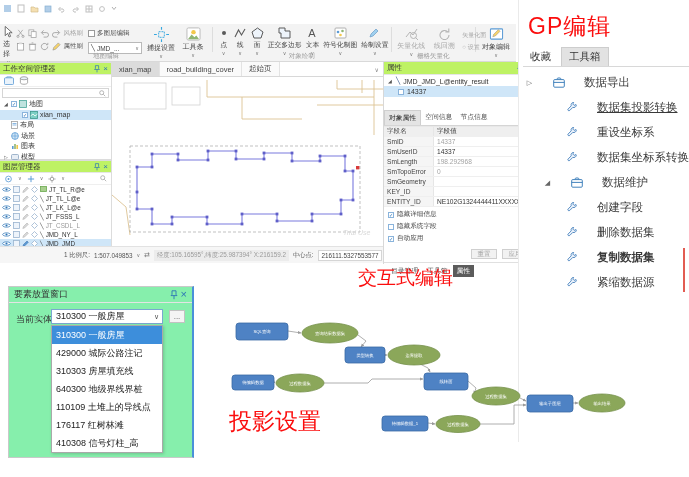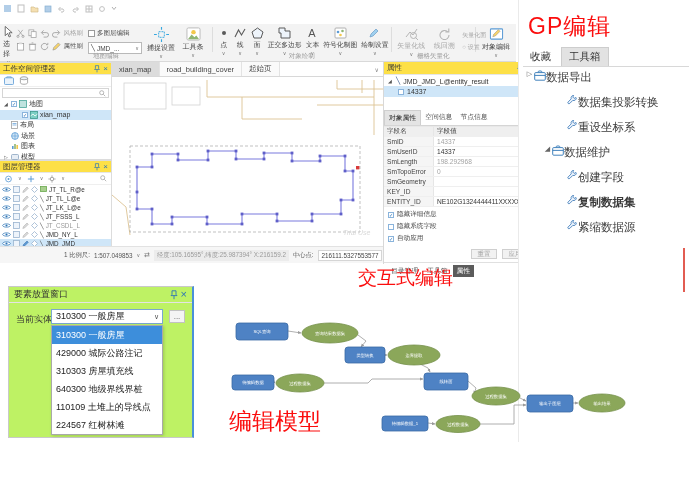--- a/index.html
+++ b/index.html
@@ -27,21 +27,21 @@
   .combo .cline{color:#444}
   .big-btn{display:flex;flex-direction:column;align-items:center;gap:1px;font-size:7px;color:#444;margin:1px 3px;min-width:26px;white-space:nowrap}
   .big-btn.disabled{color:#a9a9a9}
   .items-row{display:flex;align-items:flex-start}
   .draw-item{display:flex;flex-direction:column;align-items:center;gap:1px;font-size:6.8px;color:#444;margin:1px 2px;white-space:nowrap}
   .mini-col{display:flex;flex-direction:column;gap:3px;font-size:6px;color:#a9a9a9;margin:5px 2px;white-space:nowrap}
   
   .side-panel{position:absolute;background:#fff;border:1px solid #dcdcdc;border-left:none}
   #ws-panel{left:0;top:62px;width:112px;height:98px}
   #layer-panel{left:0;top:160px;width:112px;height:86px}
-  .p-title{height:12px;display:flex;align-items:center;padding:0 3px;font-size:7.5px;color:#333;border-bottom:1px solid #e6e6e6;background:#fde047;white-space:nowrap}
+  .p-title{height:12px;display:flex;align-items:center;padding:0 3px;font-size:7.5px;color:#333;border-bottom:1px solid #e6e6e6;background:#bef264;white-space:nowrap}
   .p-title .sp{flex:1}
   .xbtn{color:#2e75b6;font-size:8px;margin-left:3px;line-height:1}
   .ws-toolbar{height:12px;display:flex;gap:5px;align-items:center;padding:0 4px;border-bottom:1px solid #efefef}
   .ws-search{height:10px;margin:1px 2px;border:1px solid #d5d5d5;display:flex;align-items:center;justify-content:flex-end;padding-right:2px}
   .tree-row{height:10.5px;display:flex;align-items:center;font-size:7px;color:#333;padding-left:3px;gap:2px;white-space:nowrap}
   .tree-row.sel{background:#cfe6f8}
   .arrow{font-size:5px;color:#555;width:6px;text-align:center;flex:none}
   .mini-cbx{width:6px;height:6px;border:1px solid #8ab4dc;background:#fff;font-size:5px;color:#2e75b6;line-height:5px;text-align:center;flex:none}
   .layer-row{height:9px;display:flex;align-items:center;gap:2px;font-size:6.3px;color:#333;padding-left:2px;white-space:nowrap}
   .layer-row.sel{background:#cfe6f8}
@@ -83,24 +83,24 @@
   .pp-dock{display:flex;gap:1px;padding:2px 3px;border-top:1px solid #e0e0e0;font-size:6.8px;color:#555}
   .dtab{padding:1px 4px}
   .dtab.active{background:#5b5b5b;color:#fff}
   
   #gp-panel{position:absolute;left:518px;top:0;width:171px;height:442px;background:#fff;border-left:1px solid #eaeaea}
   #gp-title{margin:11px 0 0 9px;font-size:23px;color:#fb0d0d;letter-spacing:1px}
   .gp-tabs{display:flex;align-items:flex-end;gap:3px;margin:5px 0 0 4px;border-bottom:1px solid #d8d8d8;font-size:10.5px;color:#333}
   .gp-tab{padding:2px 7px;white-space:nowrap}
   .gp-tab.active{background:#e2e2e2;border:1px solid #cdcdcd;border-bottom:none}
   .gp-tree{margin-top:3px}
-  .gp-row{height:25px;display:flex;align-items:flex-start;gap:0;font-size:11.5px;color:#3a3a3a;white-space:nowrap}
+  .gp-row{height:25px;display:flex;align-items:center;gap:19px;font-size:11.5px;color:#3a3a3a;white-space:nowrap}
   .gp-arrow{font-size:7px;color:#666;width:9px;text-align:center;flex:none}
   
-  #feat-win{position:absolute;left:8px;top:286px;width:186px;height:152px;background:#bef264;border:1px solid #c9c9c9;border-right:2px solid #4a90d9;z-index:6}
+  #feat-win{position:absolute;left:8px;top:286px;width:186px;height:172px;background:#86efac;border:1px solid #c9c9c9;border-right:2px solid #4a90d9;z-index:6}
   .fw-title{height:16px;display:flex;align-items:center;padding:0 5px;font-size:9px;color:#333;border-bottom:1px solid #e4e4e4}
   .fw-title .sp{flex:1}
   .fw-body{position:relative;height:154px}
   .fw-label{position:absolute;left:7px;top:10px;font-size:9px;color:#333;white-space:nowrap}
   .fw-combo{position:absolute;left:42px;top:6px;width:112px;height:15px;border:1px solid #7aa7d0;display:flex;align-items:center;font-size:9px;padding-left:4px;color:#222;background:#fff;white-space:nowrap}
   .chev2{margin-left:auto;margin-right:3px;font-size:7px;color:#555}
   .fw-more{position:absolute;left:160px;top:7px;width:16px;height:13px;border:1px solid #c2c2c2;background:#f4f4f4;font-size:8px;display:flex;align-items:center;justify-content:center;color:#555}
   .fw-list{position:absolute;left:42px;top:22px;width:112px;border:1px solid #a9a9a9;background:#fff;box-shadow:1px 1px 3px rgba(0,0,0,.18)}
   .fw-item{height:18px;display:flex;align-items:center;padding-left:4px;font-size:9px;color:#222;white-space:nowrap}
   .fw-item.sel{background:#3d8edb;color:#fff}
@@ -883,54 +883,70 @@
           <span class="gp-arrow">▷</span>
           <span class="ic">
             <svg width="12" height="11" viewBox="0 0 12 11">
               <path d="M4.2 2.6V1.8c0-.4.3-.8.8-.8h2c.5 0 .8.4.8.8v.8" fill="none" stroke="#2e75b6" stroke-width="0.9"></path>
               <rect x="0.7" y="2.6" width="10.6" height="7.6" rx="1" fill="#fff" stroke="#2e75b6" stroke-width="0.9"></rect>
               <path d="M0.7 5.4h10.6" stroke="#2e75b6" stroke-width="0.9"></path>
             </svg>
           </span>
           <span>数据导出</span>
         </div>
-        <div class="gp-row" style="padding-left: 48px;">
+        <div class="gp-row" style="padding-left: 48px; text-decoration: underline;">
           <span class="ic">
             <svg width="11" height="11" viewBox="0 0 12 12">
               <path d="M10.2 3.2a2.9 2.9 0 0 1-3.9 2.7L3 9.2a1.2 1.2 0 0 1-1.7-1.7L4.6 4.2a2.9 2.9 0 0 1 2.7-3.9L6.3 2.2l1.5 1.5 1.9-1z" fill="#eaf2fb" stroke="#3b79b8" stroke-width="0.9" stroke-linejoin="round"></path>
             </svg>
           </span>
           <span>数据集投影转换</span>
         </div>
         <div class="gp-row" style="padding-left: 48px;">
           <span class="ic">
             <svg width="11" height="11" viewBox="0 0 12 12">
               <path d="M10.2 3.2a2.9 2.9 0 0 1-3.9 2.7L3 9.2a1.2 1.2 0 0 1-1.7-1.7L4.6 4.2a2.9 2.9 0 0 1 2.7-3.9L6.3 2.2l1.5 1.5 1.9-1z" fill="#eaf2fb" stroke="#3b79b8" stroke-width="0.9" stroke-linejoin="round"></path>
             </svg>
           </span>
           <span>重设坐标系</span>
+        </div>
+        <div class="gp-row" style="padding-left: 48px;">
+          <span class="ic">
+            <svg width="11" height="11" viewBox="0 0 12 12">
+              <path d="M10.2 3.2a2.9 2.9 0 0 1-3.9 2.7L3 9.2a1.2 1.2 0 0 1-1.7-1.7L4.6 4.2a2.9 2.9 0 0 1 2.7-3.9L6.3 2.2l1.5 1.5 1.9-1z" fill="#eaf2fb" stroke="#3b79b8" stroke-width="0.9" stroke-linejoin="round"></path>
+            </svg>
+          </span>
+          <span>数据集坐标系转换</span>
         </div>
         <div class="gp-row" style="padding-left: 24px;">
           <span class="gp-arrow">◢</span>
           <span class="ic">
             <svg width="12" height="11" viewBox="0 0 12 11">
               <path d="M4.2 2.6V1.8c0-.4.3-.8.8-.8h2c.5 0 .8.4.8.8v.8" fill="none" stroke="#2e75b6" stroke-width="0.9"></path>
               <rect x="0.7" y="2.6" width="10.6" height="7.6" rx="1" fill="#fff" stroke="#2e75b6" stroke-width="0.9"></rect>
               <path d="M0.7 5.4h10.6" stroke="#2e75b6" stroke-width="0.9"></path>
             </svg>
           </span>
           <span>数据维护</span>
         </div>
         <div class="gp-row" style="padding-left: 48px;">
           <span class="ic">
             <svg width="11" height="11" viewBox="0 0 12 12">
               <path d="M10.2 3.2a2.9 2.9 0 0 1-3.9 2.7L3 9.2a1.2 1.2 0 0 1-1.7-1.7L4.6 4.2a2.9 2.9 0 0 1 2.7-3.9L6.3 2.2l1.5 1.5 1.9-1z" fill="#eaf2fb" stroke="#3b79b8" stroke-width="0.9" stroke-linejoin="round"></path>
             </svg>
           </span>
           <span>创建字段</span>
+        </div>
+        <div class="gp-row" style="padding-left: 48px;">
+          <span class="ic">
+            <svg width="11" height="11" viewBox="0 0 12 12">
+              <path d="M10.2 3.2a2.9 2.9 0 0 1-3.9 2.7L3 9.2a1.2 1.2 0 0 1-1.7-1.7L4.6 4.2a2.9 2.9 0 0 1 2.7-3.9L6.3 2.2l1.5 1.5 1.9-1z" fill="#eaf2fb" stroke="#3b79b8" stroke-width="0.9" stroke-linejoin="round"></path>
+            </svg>
+          </span>
+          <span>删除数据集</span>
         </div>
         <div class="gp-row" style="padding-left: 48px; font-weight: bold;">
           <span class="ic">
             <svg width="11" height="11" viewBox="0 0 12 12">
               <path d="M10.2 3.2a2.9 2.9 0 0 1-3.9 2.7L3 9.2a1.2 1.2 0 0 1-1.7-1.7L4.6 4.2a2.9 2.9 0 0 1 2.7-3.9L6.3 2.2l1.5 1.5 1.9-1z" fill="#eaf2fb" stroke="#3b79b8" stroke-width="0.9" stroke-linejoin="round"></path>
             </svg>
           </span>
           <span>复制数据集</span>
         </div>
         <div class="gp-row" style="padding-left: 48px;">
@@ -961,21 +977,22 @@
         <span>310300 一般房屋</span>
         <span class="chev2">∨</span>
       </div>
       <div class="fw-more">...</div>
       <div class="fw-list" id="fw-list">
           <div class="fw-item sel">310300 一般房屋</div>
           <div class="fw-item">429000 城际公路注记</div>
           <div class="fw-item">310303 房屋填充线</div>
           <div class="fw-item">640300 地级界线界桩</div>
           <div class="fw-item">110109 土堆上的导线点</div>
-          <div class="fw-item">224567 红树林滩</div>
+          <div class="fw-item">176117 红树林滩</div>
+          <div class="fw-item">410308 信号灯柱_高</div>
         </div>
     </div>
   </div>
 
   <svg id="diagram" width="420" height="135">
       <defs>
         <marker id="arw" markerWidth="6" markerHeight="6" refX="4" refY="2" orient="auto">
           <path d="M0 0L4.5 2L0 4z" fill="#9a9a9a"></path>
         </marker>
       </defs>
@@ -1034,16 +1051,16 @@
         <rect x="157" y="106" width="46" height="15" rx="3" fill="#4e82c4" stroke="#3a69a5" stroke-width="0.8"></rect>
         <text x="180" y="115.1" text-anchor="middle" font-size="4.3" fill="#ffffff">待编辑数据_1</text>
       </g>
       <g>
         <ellipse cx="233" cy="114" rx="22" ry="8.5" fill="#8ba75a" stroke="#75904a" stroke-width="0.8"></ellipse>
         <text x="233" y="115.6" text-anchor="middle" font-size="4.3" fill="#ffffff">过程数据集</text>
       </g>
     </svg>
 
   <div class="red-note" id="note-interactive">交互式编辑</div>
-  <div class="red-note" id="note-model">编辑模型</div>
+  <div class="red-note" id="note-model">投影设置</div>
   <div id="red-line"></div>
 
 </div>
 
 </body></html>

